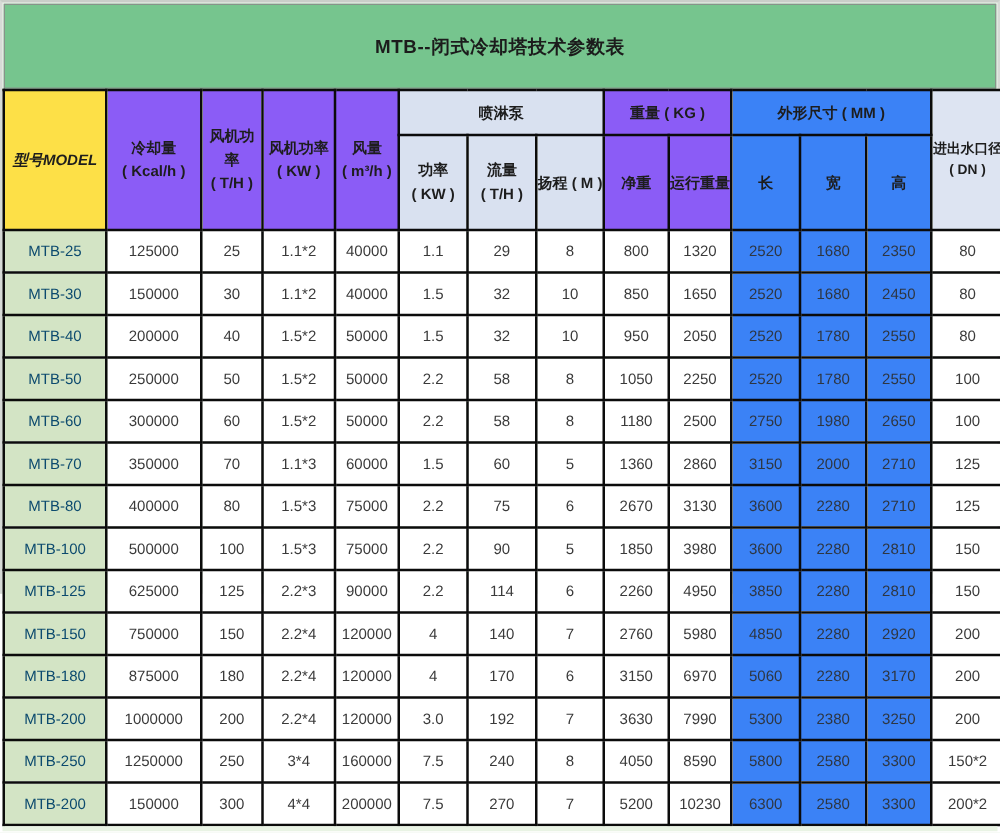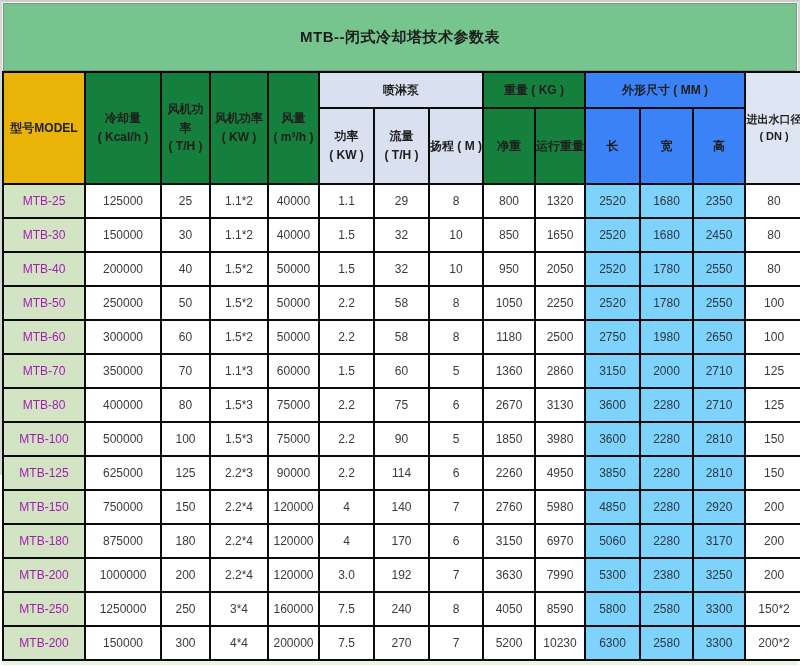--- a/index.html
+++ b/index.html
@@ -40,28 +40,28 @@
     font-size: 12px; font-weight: bold; color: #1d1d1d;
     white-space: pre-line; line-height: 1.55; padding: 1px 0;
   }
   thead tr.group-row th { height: 36px; }
   thead tr.sub-row th { height: 76px; }
   tbody td {
     height: 34px; font-size: 12px; font-weight: 400; color: #3a3a3a;
     background: #ffffff;
   }
   
-  .h-white { background: #eab308; }
-  .h-green { background: #15803d; }
+  .h-white { background: #fde047; font-style: italic; }
+  .h-green { background: #8b5cf6; }
   .h-blue  { background: #d9e1f0; }
   .h-gray  { background: #3b82f6; }
   .h-dn    { background: #dde4f2; font-size: 11px; }
   
-  td.c-model { background: #d3e4c5; color: #a21caf; }
-  td.c-dim   { background: #7dd3fc; color: #2e3642; }
+  td.c-model { background: #d3e4c5; color: #0c4a6e; }
+  td.c-dim   { background: #3b82f6; color: #2e3642; }
   .bottom-strip { height: 4px; background: #e9f3e4; }
 </style>
 </head>
 <body>
 
 <div class="page">
 
   <div class="title-bar">
     <span class="title-text">MTB--闭式冷却塔技术参数表</span>
   </div>

